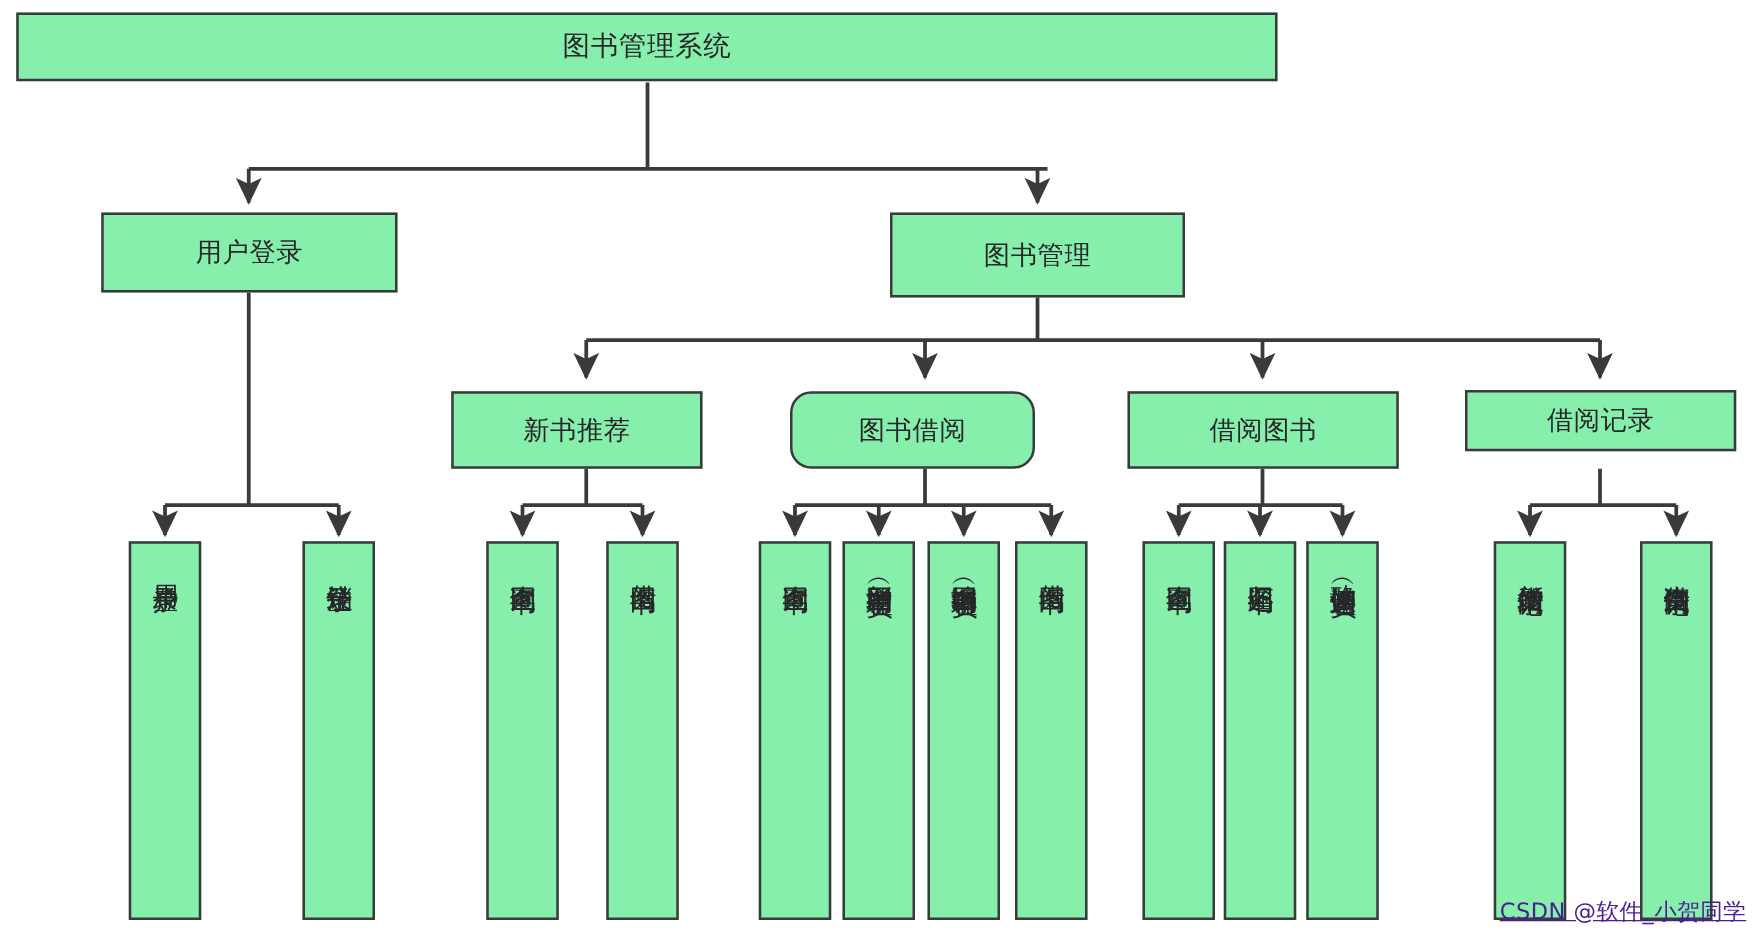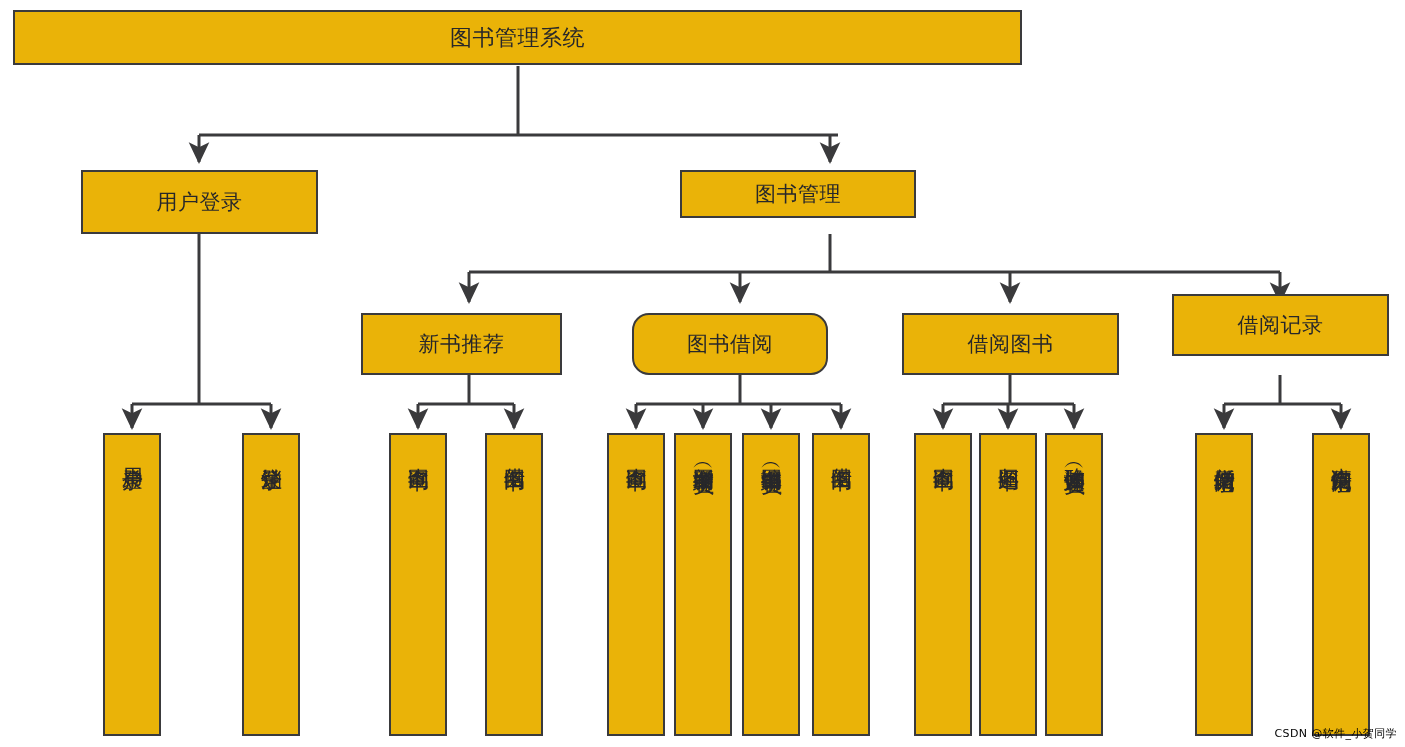--- a/index.html
+++ b/index.html
@@ -23,21 +23,21 @@
     left: 0;
     top: 0;
     width: 1405px;
     height: 747px;
     pointer-events: none;
   }
   .node {
     position: absolute;
     box-sizing: border-box;
     border: 2.5px solid #3a3a3c;
-    background: #eab308;
+    background: #86efac;
     display: flex;
     align-items: center;
     justify-content: center;
     color: #27272a;
   }
   .node-h {
     font-size: 21px;
     letter-spacing: 0.5px;
     line-height: 1.15;
     white-space: nowrap;
@@ -55,24 +55,25 @@
     font-size: 21px;
     line-height: 1.28;
     letter-spacing: 1px;
     white-space: nowrap;
     color: #27272a;
   }
   #watermark {
     position: absolute;
     right: 8px;
     bottom: 6px;
-    font-size: 11px;
-    color: #000000;
+    font-size: 18px;
+    color: #4c1d95;
     white-space: nowrap;
     letter-spacing: 0.4px;
+    text-decoration: underline;
   }
 </style>
 </head>
 <body>
 
 <div id="diagram-root">
 
   <svg id="edge-layer" viewBox="0 0 1405 747" width="1405" height="747" xmlns="http://www.w3.org/2000/svg">
     <defs>
       <marker id="arrow" viewBox="0 0 12 12" refX="10.5" refY="6" markerWidth="7.5" markerHeight="7.5" orient="auto-start-reverse">
@@ -123,34 +124,34 @@
     </g>
   </svg>
 
   <div class="node root" style="left:13px; top:10px; width:1009px; height:55px;">
     <span class="node-h">图书管理系统</span>
   </div>
 
   <div class="node" style="left:81px; top:170px; width:237px; height:64px;">
     <span class="node-h">用户登录</span>
   </div>
-  <div class="node" style="left:680px; top:170px; width:236px; height:48px;">
+  <div class="node" style="left:712px; top:170px; width:236px; height:68px;">
     <span class="node-h">图书管理</span>
   </div>
 
   <div class="node" style="left:361px; top:313px; width:201px; height:62px;">
     <span class="node-h">新书推荐</span>
   </div>
   <div class="node" style="left:632px; top:313px; width:196px; height:62px;border-radius:17px;">
     <span class="node-h">图书借阅</span>
   </div>
   <div class="node" style="left:902px; top:313px; width:217px; height:62px;">
     <span class="node-h">借阅图书</span>
   </div>
-  <div class="node" style="left:1172px; top:294px; width:217px; height:62px;">
+  <div class="node" style="left:1172px; top:312px; width:217px; height:49px;">
     <span class="node-h">借阅记录</span>
   </div>
 
   <div class="node leaf" style="left:103px; top:433px; width:58px; height:303px;">
     <span class="node-v">用户登录</span>
   </div>
   <div class="node leaf" style="left:242px; top:433px; width:58px; height:303px;">
     <span class="node-v">注销登录</span>
   </div>
 

